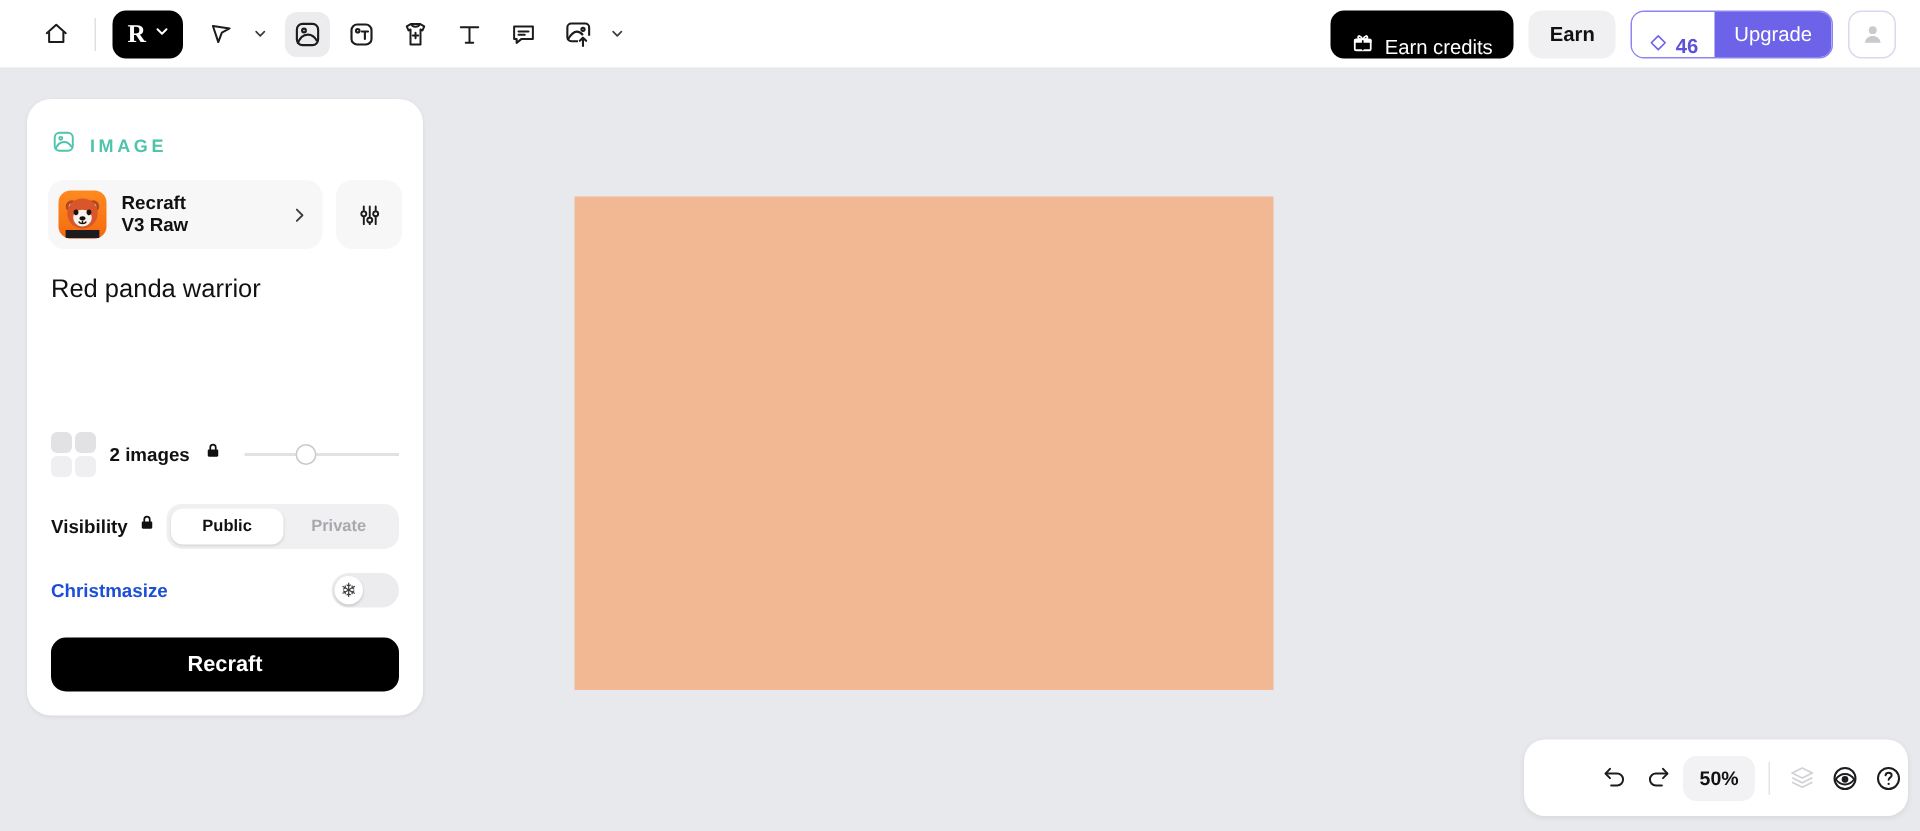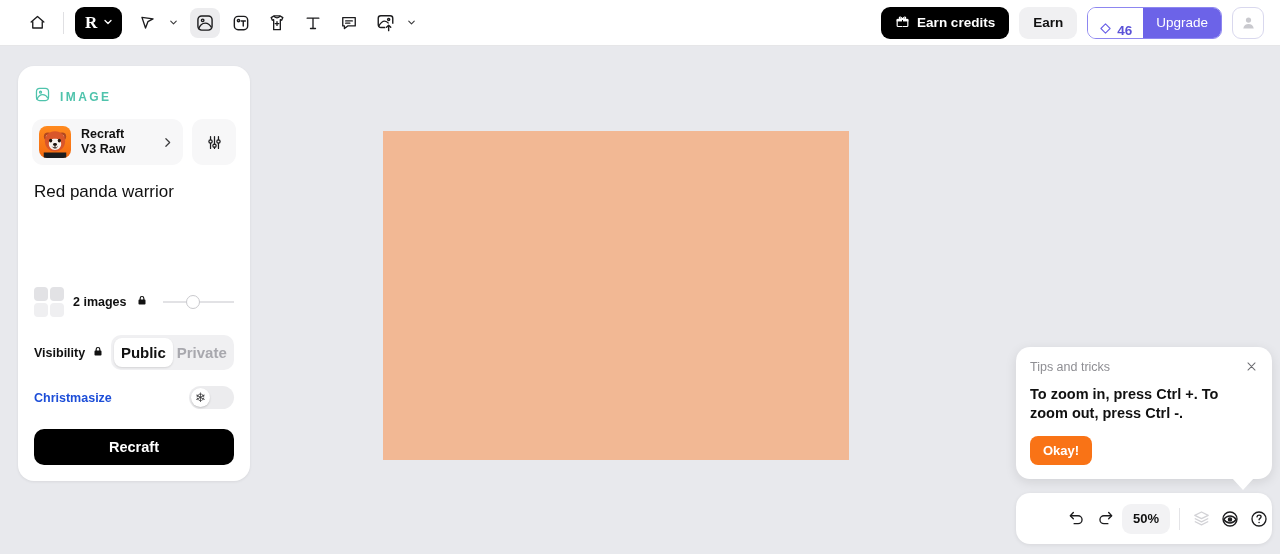--- a/index.html
+++ b/index.html
@@ -35,23 +35,23 @@
     display: flex; align-items: center; gap: 5px;
     background: #000; color: #fff;
     border-radius: 9px; height: 32px; padding: 0 8px 0 10px;
     cursor: pointer;
   }
   .logo-chip .mark { font-weight: bold; font-size: 17px; line-height: 1; font-family: "Liberation Serif", serif; }
 
   .caret { width: 18px; height: 30px; display: flex; align-items: center; justify-content: center; cursor: pointer; }
 
   .btn-dark {
-    display: flex; align-items: center; gap: 7px;
+    display: flex; align-items: flex-end; gap: 7px;
     background: #000; color: #fff; border-radius: 9px;
-    height: 32px; padding: 0 14px; font-size: 13.5px; font-weight: bold;
+    height: 32px; padding: 0 14px; font-size: 13.5px; font-weight: normal;
     cursor: pointer; border: none; white-space: nowrap;
   }
   .btn-share {
     background: #f0f0f2; color: #111; border-radius: 9px;
     height: 32px; padding: 0 14px; font-size: 13.5px; font-weight: bold;
     display: flex; align-items: center; cursor: pointer; border: none;
   }
   .credit-group {
     display: flex; align-items: stretch; height: 32px;
     border-radius: 9px; overflow: hidden;
@@ -66,21 +66,21 @@
     display: flex; align-items: center; padding: 0 13px; cursor: pointer; border: none;
   }
   .avatar-btn {
     width: 32px; height: 32px; border-radius: 9px;
     border: 1px solid #d9d8ee; background: #fff;
     display: flex; align-items: center; justify-content: center; cursor: pointer;
   }
 
   
   .panel {
-    position: absolute; left: 18px; top: 66px; width: 232px;
+    position: absolute; left: 18px; top: 66px; width: 264px;
     background: #fff; border-radius: 16px;
     padding: 14px 14px 16px 14px;
     box-shadow: 0 1px 3px rgba(0,0,0,.07);
   }
   .panel-head { display: flex; align-items: center; gap: 9px; margin: 6px 0 12px 2px; }
   .panel-head .label {
     color: #4fc3ac; font-size: 12px; font-weight: bold; letter-spacing: 2.4px;
   }
 
   .model-row { display: flex; gap: 9px; align-items: stretch; }
@@ -122,21 +122,21 @@
     border-radius: 50%; background: #fff; border: 1.5px solid #c9c9cd; cursor: pointer;
   }
 
   .vis-row { display: flex; align-items: center; gap: 7px; margin: 18px 2px 0 2px; }
   .vis-label { font-size: 12.5px; font-weight: bold; color: #111; }
   .seg {
     margin-left: auto; display: flex; background: #f0f0f2; border-radius: 10px;
     padding: 3px; width: 157px;
   }
   .seg div {
-    flex: 1; text-align: center; font-size: 15px; font-weight: bold;
+    flex: 1; text-align: center; font-size: 11px; font-weight: bold;
     padding: 6px 0; border-radius: 8px; cursor: pointer; color: #a8a8ae;
   }
   .seg div.sel { background: #fff; color: #111; box-shadow: 0 1px 2px rgba(0,0,0,.12); }
 
   .xmas-row { display: flex; align-items: center; margin: 16px 2px 0 2px; }
   .xmas-label { font-size: 12.5px; font-weight: bold; color: #1d4ed8; }
   .toggle {
     margin-left: auto; width: 45px; height: 23px; border-radius: 12px;
     background: #ececee; position: relative; cursor: pointer;
   }
@@ -416,33 +416,20 @@
       <div class="toggle">
         <div class="knob">❄</div>
       </div>
     </div>
 
     <button class="cta">Recraft</button>
   </div>
 
   <div class="canvas-img" style="left: 383px; top: 131px; width: 466px; height: 329px; background: rgb(242, 184, 148);"></div>
 
-  <div class="tips">
-    <div class="tips-head">
-      <span class="tips-title">Tips and tricks</span>
-      <span class="tips-close">
-        <svg width="13" height="13" viewBox="0 0 24 24" fill="none" stroke="currentColor" stroke-width="1.9" stroke-linecap="round">
-            <path d="M5.5 5.5l13 13M18.5 5.5l-13 13"></path>
-          </svg>
-      </span>
-    </div>
-    <div class="tips-body">To zoom in, press Ctrl +. To zoom out, press Ctrl -.</div>
-    <button class="tips-ok">Okay!</button>
-    <div class="tips-tail"></div>
-  </div>
 
   <div class="bottombar">
     <button class="bb-btn" title="Undo">
       <svg width="19" height="19" viewBox="0 0 24 24" fill="none" stroke="currentColor" stroke-width="1.7" stroke-linecap="round" stroke-linejoin="round">
         <path d="M4.5 8.5h9.5a5 5 0 0 1 0 10H9"></path>
           <path d="M8 4.5 4.2 8.5 8 12.3"></path>
       </svg>
     </button>
     <button class="bb-btn" title="Redo">
       <svg width="19" height="19" viewBox="0 0 24 24" fill="none" stroke="currentColor" stroke-width="1.7" stroke-linecap="round" stroke-linejoin="round">

